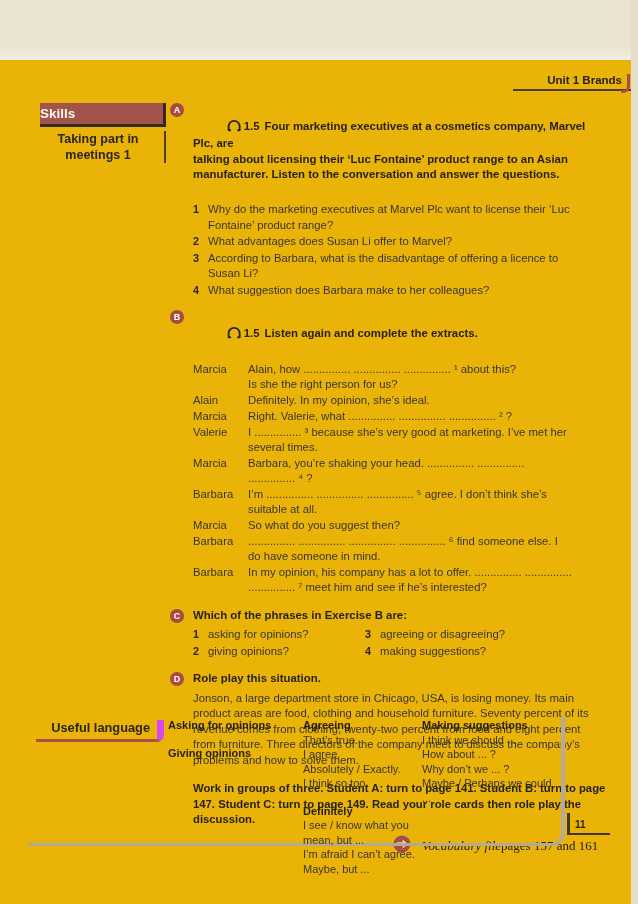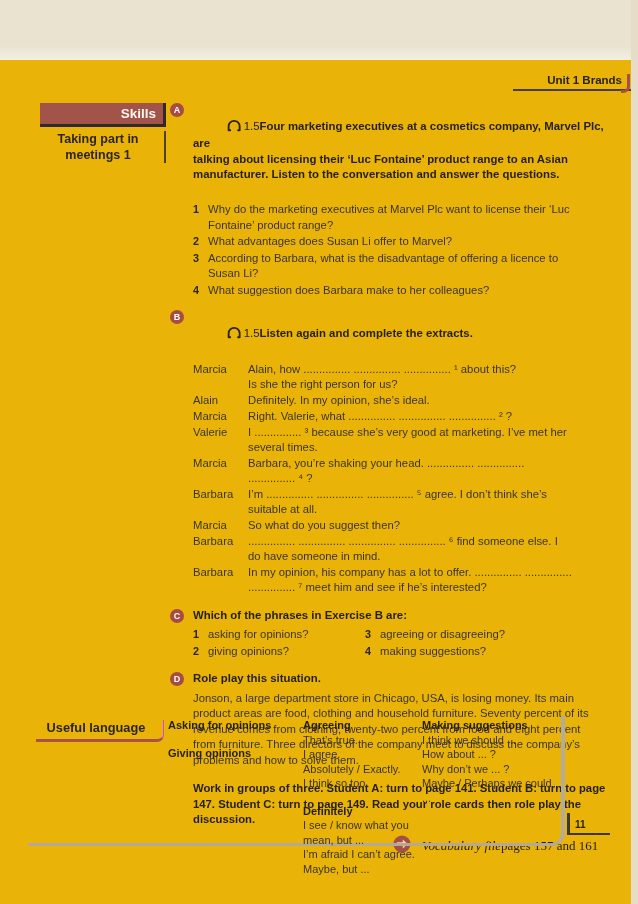--- a/index.html
+++ b/index.html
@@ -14,38 +14,38 @@
   .unit-header{position:absolute;left:513px;top:74px;width:118px;text-align:right;
         font-weight:bold;font-size:11.5px;color:#27221c;padding:0 9px 3px 0;
         border-bottom:2px solid #453d36;box-sizing:border-box;}
   .unit-bracket{position:absolute;left:621px;top:74px;width:9px;height:19px;
         border-right:3px solid #a55046;border-bottom:3px solid #a55046;
         border-bottom-right-radius:7px;box-sizing:border-box;}
 
   
   .skills-box{position:absolute;left:40px;top:103px;width:126px;height:24px;
         background:#a2544b;border-right:3px solid #332a24;border-bottom:3px solid #332a24;
-        color:#fdf9ef;font-weight:bold;font-size:13.5px;text-align:right;
+        color:#fdf9ef;font-weight:bold;font-size:13.5px;text-align:left;
         line-height:22px;padding-right:7px;box-sizing:border-box;}
   .sidebar-subtitle{position:absolute;left:38px;top:131px;width:128px;text-align:center;
         font-weight:bold;font-size:12.5px;line-height:16px;color:#2c2username:520;color:#2c2520;
         border-right:2px solid #4a423a;padding-right:6px;white-space:pre-wrap;box-sizing:border-box;}
 
   
   .content{position:absolute;left:170px;top:102px;width:436px;}
   .section{display:flex;}
   .sec-a{margin-bottom:10px;}
   .sec-b{margin-bottom:12px;}
   .sec-c{margin-bottom:11px;}
   .badge{flex:0 0 14px;width:14px;height:14px;border-radius:50%;background:#a64c42;
         color:#fff;font-size:9px;font-weight:bold;text-align:center;line-height:14px;margin-top:1px;}
   .section-body{margin-left:9px;flex:1;min-width:0;}
   .sec-heading{font-weight:bold;font-size:11.4px;line-height:15.5px;color:#241f19;white-space:pre-wrap;}
   .hp-icon{display:inline-block;vertical-align:-2px;margin-right:3px;}
-  .audio-num{font-weight:normal;}
+  .audio-num{font-weight:bold;margin-right:5px;}
 
   .questions{margin-top:4px;}
   .q-row{display:flex;margin-bottom:1px;}
   .q-num{flex:0 0 15px;font-weight:bold;font-size:10.8px;line-height:15.5px;color:#2a251f;}
   .q-text{white-space:pre-wrap;font-size:11.3px;line-height:15.5px;}
 
   .dialogue{margin-top:3px;}
   .d-row{display:flex;margin-bottom:1px;}
   .d-speaker{flex:0 0 55px;font-size:11.3px;line-height:15px;}
   .d-text{flex:1;white-space:pre-wrap;font-size:11.3px;line-height:15px;min-width:0;}
@@ -58,23 +58,23 @@
         color:#241f19;margin-top:13px;}
   .vocab-row{display:flex;align-items:center;margin-top:7px;margin-left:200px;
         font-family:"Liberation Serif","DejaVu Serif",serif;font-size:13px;color:#241f19;}
   .arrow-icon{margin-right:11px;flex:0 0 17px;}
   .vocab-italic{font-style:italic;}
 
   
   .ul-frame{position:absolute;left:28px;top:716px;width:537px;height:130px;
         border-right:4px solid #b6ac9a;border-bottom:3px solid #b3a996;
         border-bottom-right-radius:13px;box-sizing:border-box;}
-  .ul-label-box{position:absolute;left:36px;top:720px;width:128px;text-align:center;
+  .ul-label-box{position:absolute;left:36px;top:720px;width:128px;text-align:right;
         font-weight:bold;font-size:12.8px;color:#2c2621;padding:0 7px 4px 0;
-        border-bottom:3px solid #ad5047;border-right:1px solid #d946ef;
+        border-bottom:3px solid #ad5047;border-right:7px solid #d946ef;
         border-bottom-right-radius:7px;box-sizing:border-box;}
   .ul-cols{position:absolute;left:168px;top:718px;width:392px;display:grid;
         grid-template-columns:135px 119px 1fr;}
   .ul-group{margin-bottom:13px;}
   .ul-heading{font-weight:bold;font-size:11px;line-height:14.5px;color:#241f19;}
   .ul-lines{white-space:pre-wrap;font-size:11px;line-height:14.5px;}
 
   .page-num-box{position:absolute;left:567px;top:813px;width:43px;height:22px;
         border-left:3px solid #3c3631;border-bottom:2px solid #3c3631;
         font-weight:bold;font-size:10px;color:#27221c;padding:6px 0 0 5px;box-sizing:border-box;}

